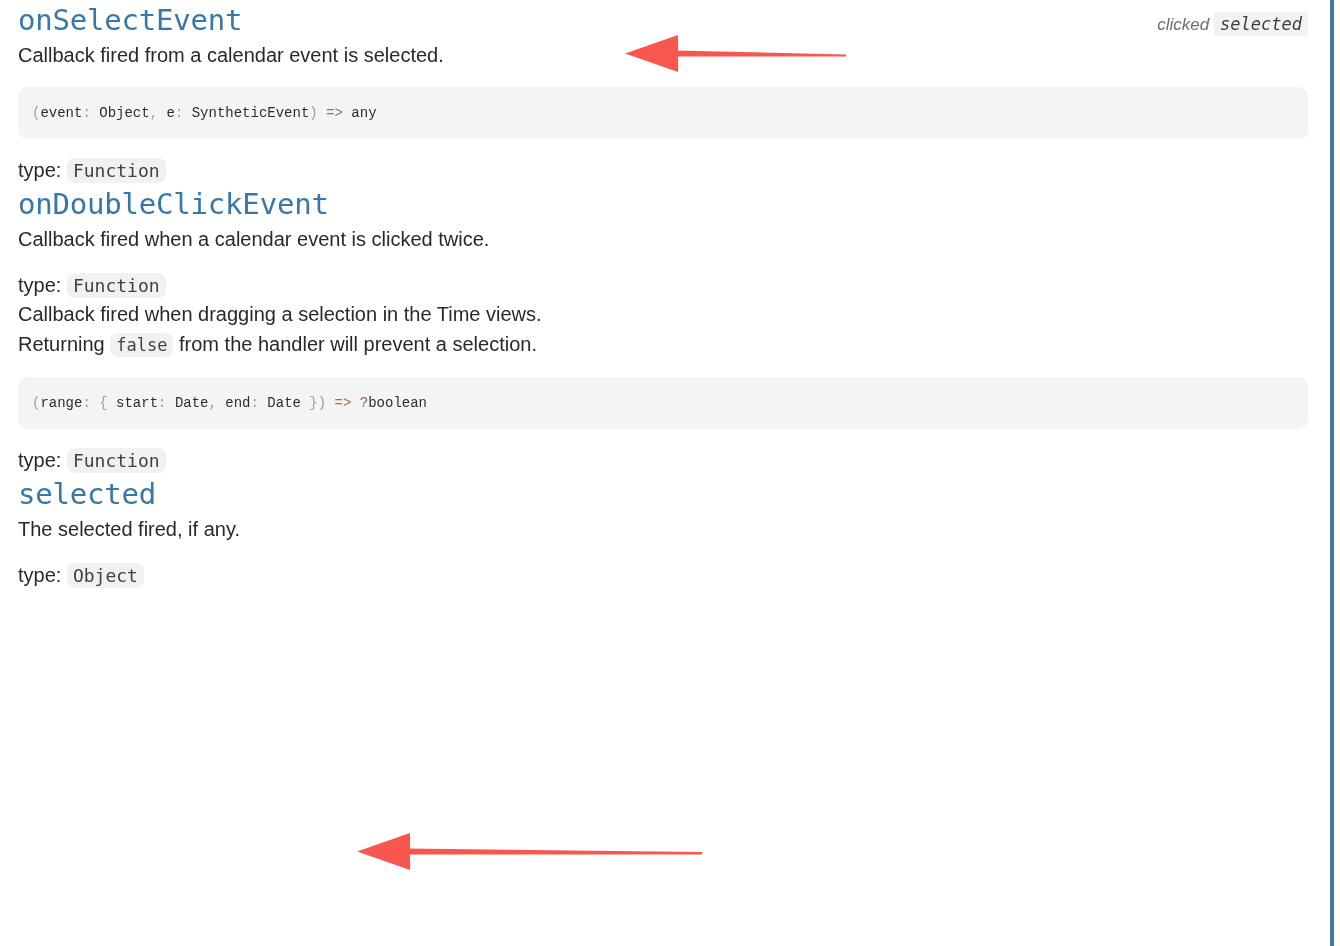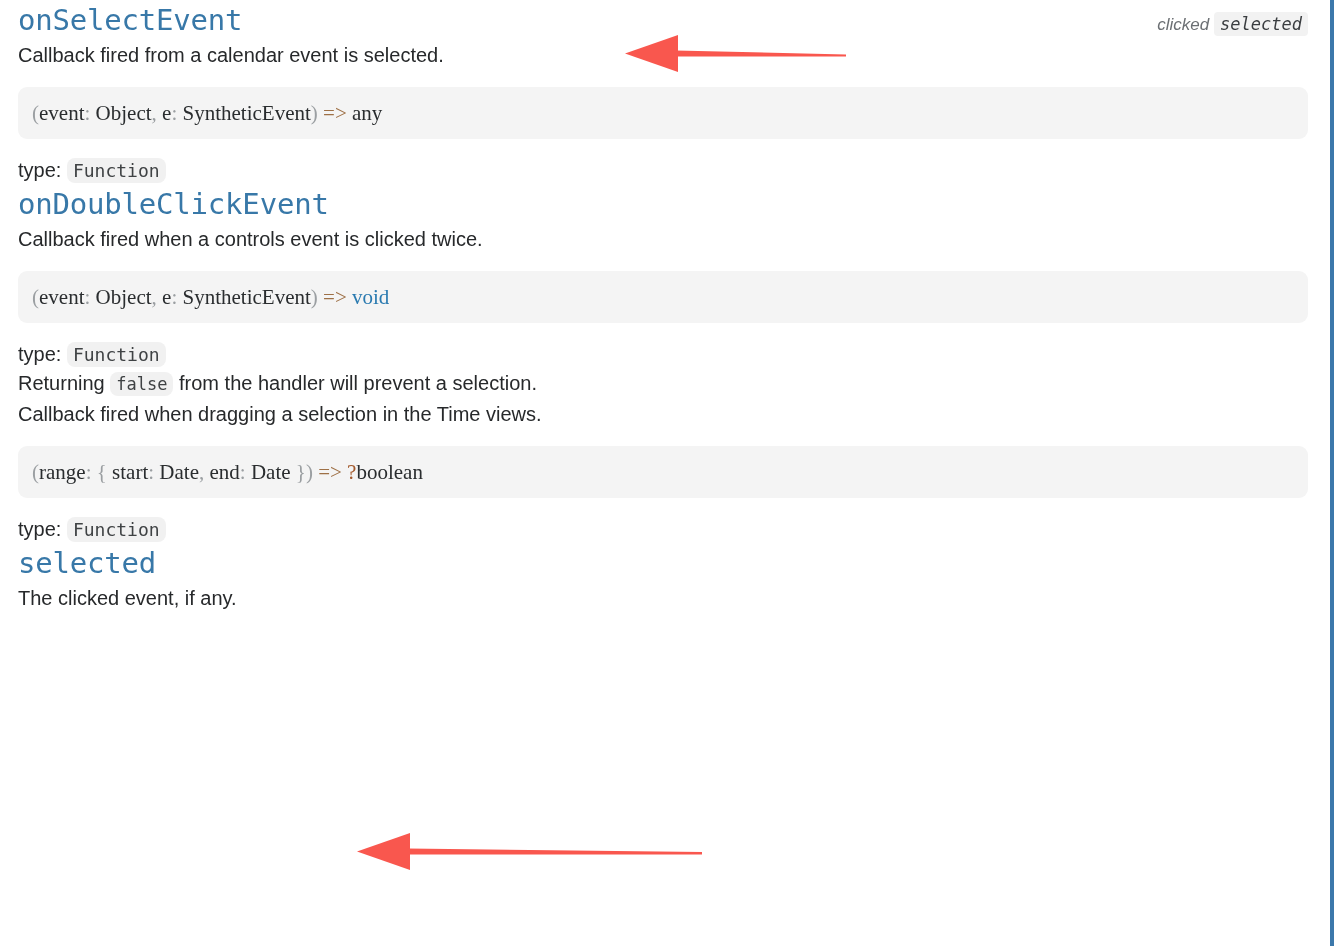--- a/index.html
+++ b/index.html
@@ -95,22 +95,22 @@
   }
 
   .sig {
     box-sizing: border-box;
     margin-top: 17px;
     background: #f4f4f4;
     border-radius: 9px;
     height: 52px;
     line-height: 52px;
     padding: 0 14px;
-    font-family: Liberation Serif, serif;
-    font-size: 21px;
+    font-family: Liberation Mono, monospace;
+    font-size: 14px;
     color: #2a2d2f;
     white-space: nowrap;
     overflow: hidden;
   }
   .sig .punct  { color: #9b9fa2; }
   .sig .ident  { color: #2a2d2f; }
   .sig .arrow  { color: #9e7046; }
   .sig .kw     { color: #2a7ab0; }
   .sig .opt    { color: #a3592c; }
 
@@ -158,35 +158,35 @@
         <div class="controls-note"><span>clicked</span><span class="ctl-target">selected</span></div>
       </div>
       <p class="desc gap-desc"><span>Callback fired from a calendar event is selected.</span></p>
       <div class="sig"><span class="punct">(</span><span class="ident">event</span><span class="punct">: </span><span class="ident">Object</span><span class="punct">, </span><span class="ident">e</span><span class="punct">: </span><span class="ident">SyntheticEvent</span><span class="punct">)</span><span class="arrow"> =&gt; </span><span class="ident">any</span></div>
       <div class="type-line"><span>type:</span> <code class="inline">Function</code></div>
     </section>
     <section class="prop">
       <div class="prop-head">
         <h2 class="prop-name">onDoubleClickEvent</h2>
       </div>
-      <p class="desc gap-desc"><span>Callback fired when a controls event is clicked twice.</span></p>
-      <div class="sig"><span class="punct">(</span><span class="ident">event</span><span class="punct">: </span><span class="ident">Object</span><span class="punct">, </span><span class="ident">e</span><span class="punct">: </span><span class="ident">SyntheticEvent</span><span class="punct">)</span><span class="arrow"> =&gt; </span><span class="kw">void</span></div>
+      <p class="desc gap-desc"><span>Callback fired when a calendar event is clicked twice.</span></p>
       <div class="type-line"><span>type:</span> <code class="inline">Function</code></div>
     </section>
     <section class="prop">
+      <p class="desc gap-desc"><span>Callback fired when dragging a selection in the Time views.</span></p>
       <p class="desc gap-desc2"><span>Returning </span><code class="inline">false</code><span> from the handler will prevent a selection.</span></p>
-      <p class="desc gap-desc"><span>Callback fired when dragging a selection in the Time views.</span></p>
       <div class="sig"><span class="punct">(</span><span class="ident">range</span><span class="punct">: </span><span class="punct">{ </span><span class="ident">start</span><span class="punct">: </span><span class="ident">Date</span><span class="punct">, </span><span class="ident">end</span><span class="punct">: </span><span class="ident">Date</span><span class="punct"> })</span><span class="arrow"> =&gt; </span><span class="opt">?</span><span class="ident">boolean</span></div>
       <div class="type-line"><span>type:</span> <code class="inline">Function</code></div>
     </section>
     <section class="prop">
       <div class="prop-head">
         <h2 class="prop-name">selected</h2>
       </div>
-      <p class="desc gap-desc"><span>The clicked event, if any.</span></p>
+      <p class="desc gap-desc"><span>The selected fired, if any.</span></p>
+      <div class="type-line"><span>type:</span> <code class="inline">Object</code></div>
     </section>
     <div id="next-peek">o</div>
   </div>
 
 <svg id="arrow-1" class="annotation-arrow" width="232" height="44" viewBox="0 0 232 44">
   <polygon points="5,21.5 58,3 58,40" fill="#f9574e"></polygon>
   <polygon points="56,18.5 226,22.5 226,24.5 56,24.5" fill="#f9574e"></polygon>
 </svg>
 
 <svg id="arrow-2" class="annotation-arrow" width="356" height="44" viewBox="0 0 356 44">

